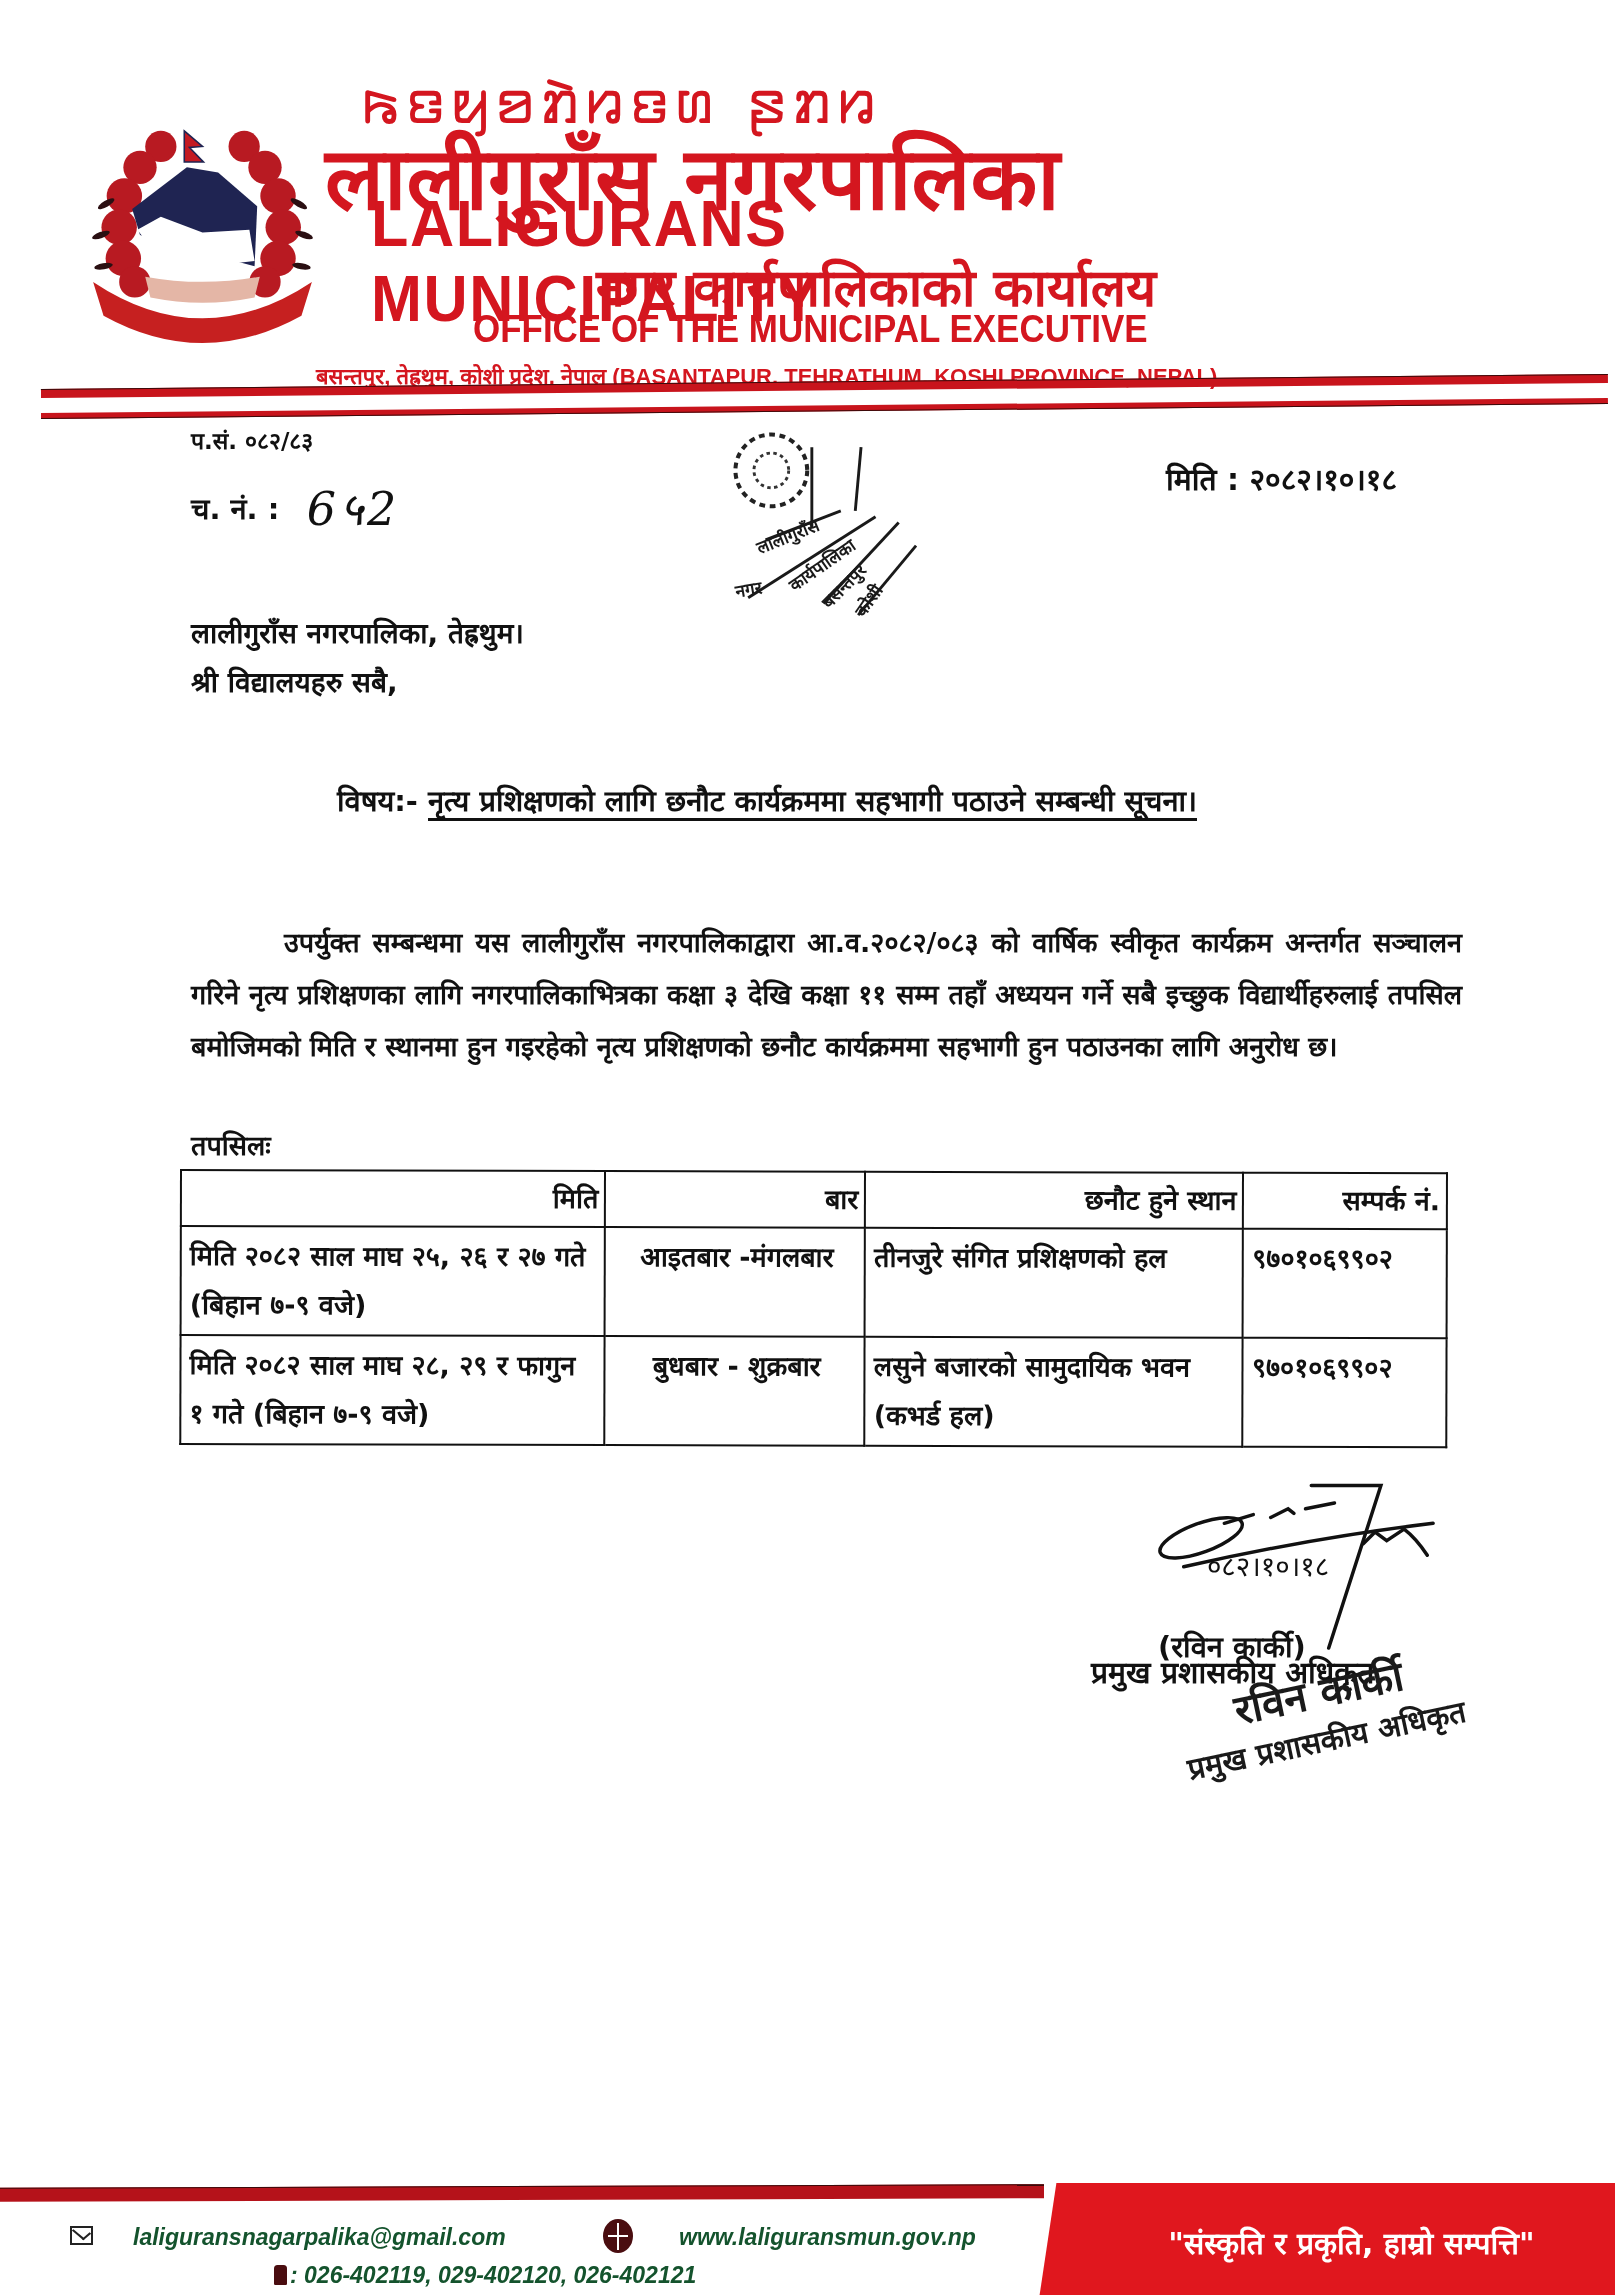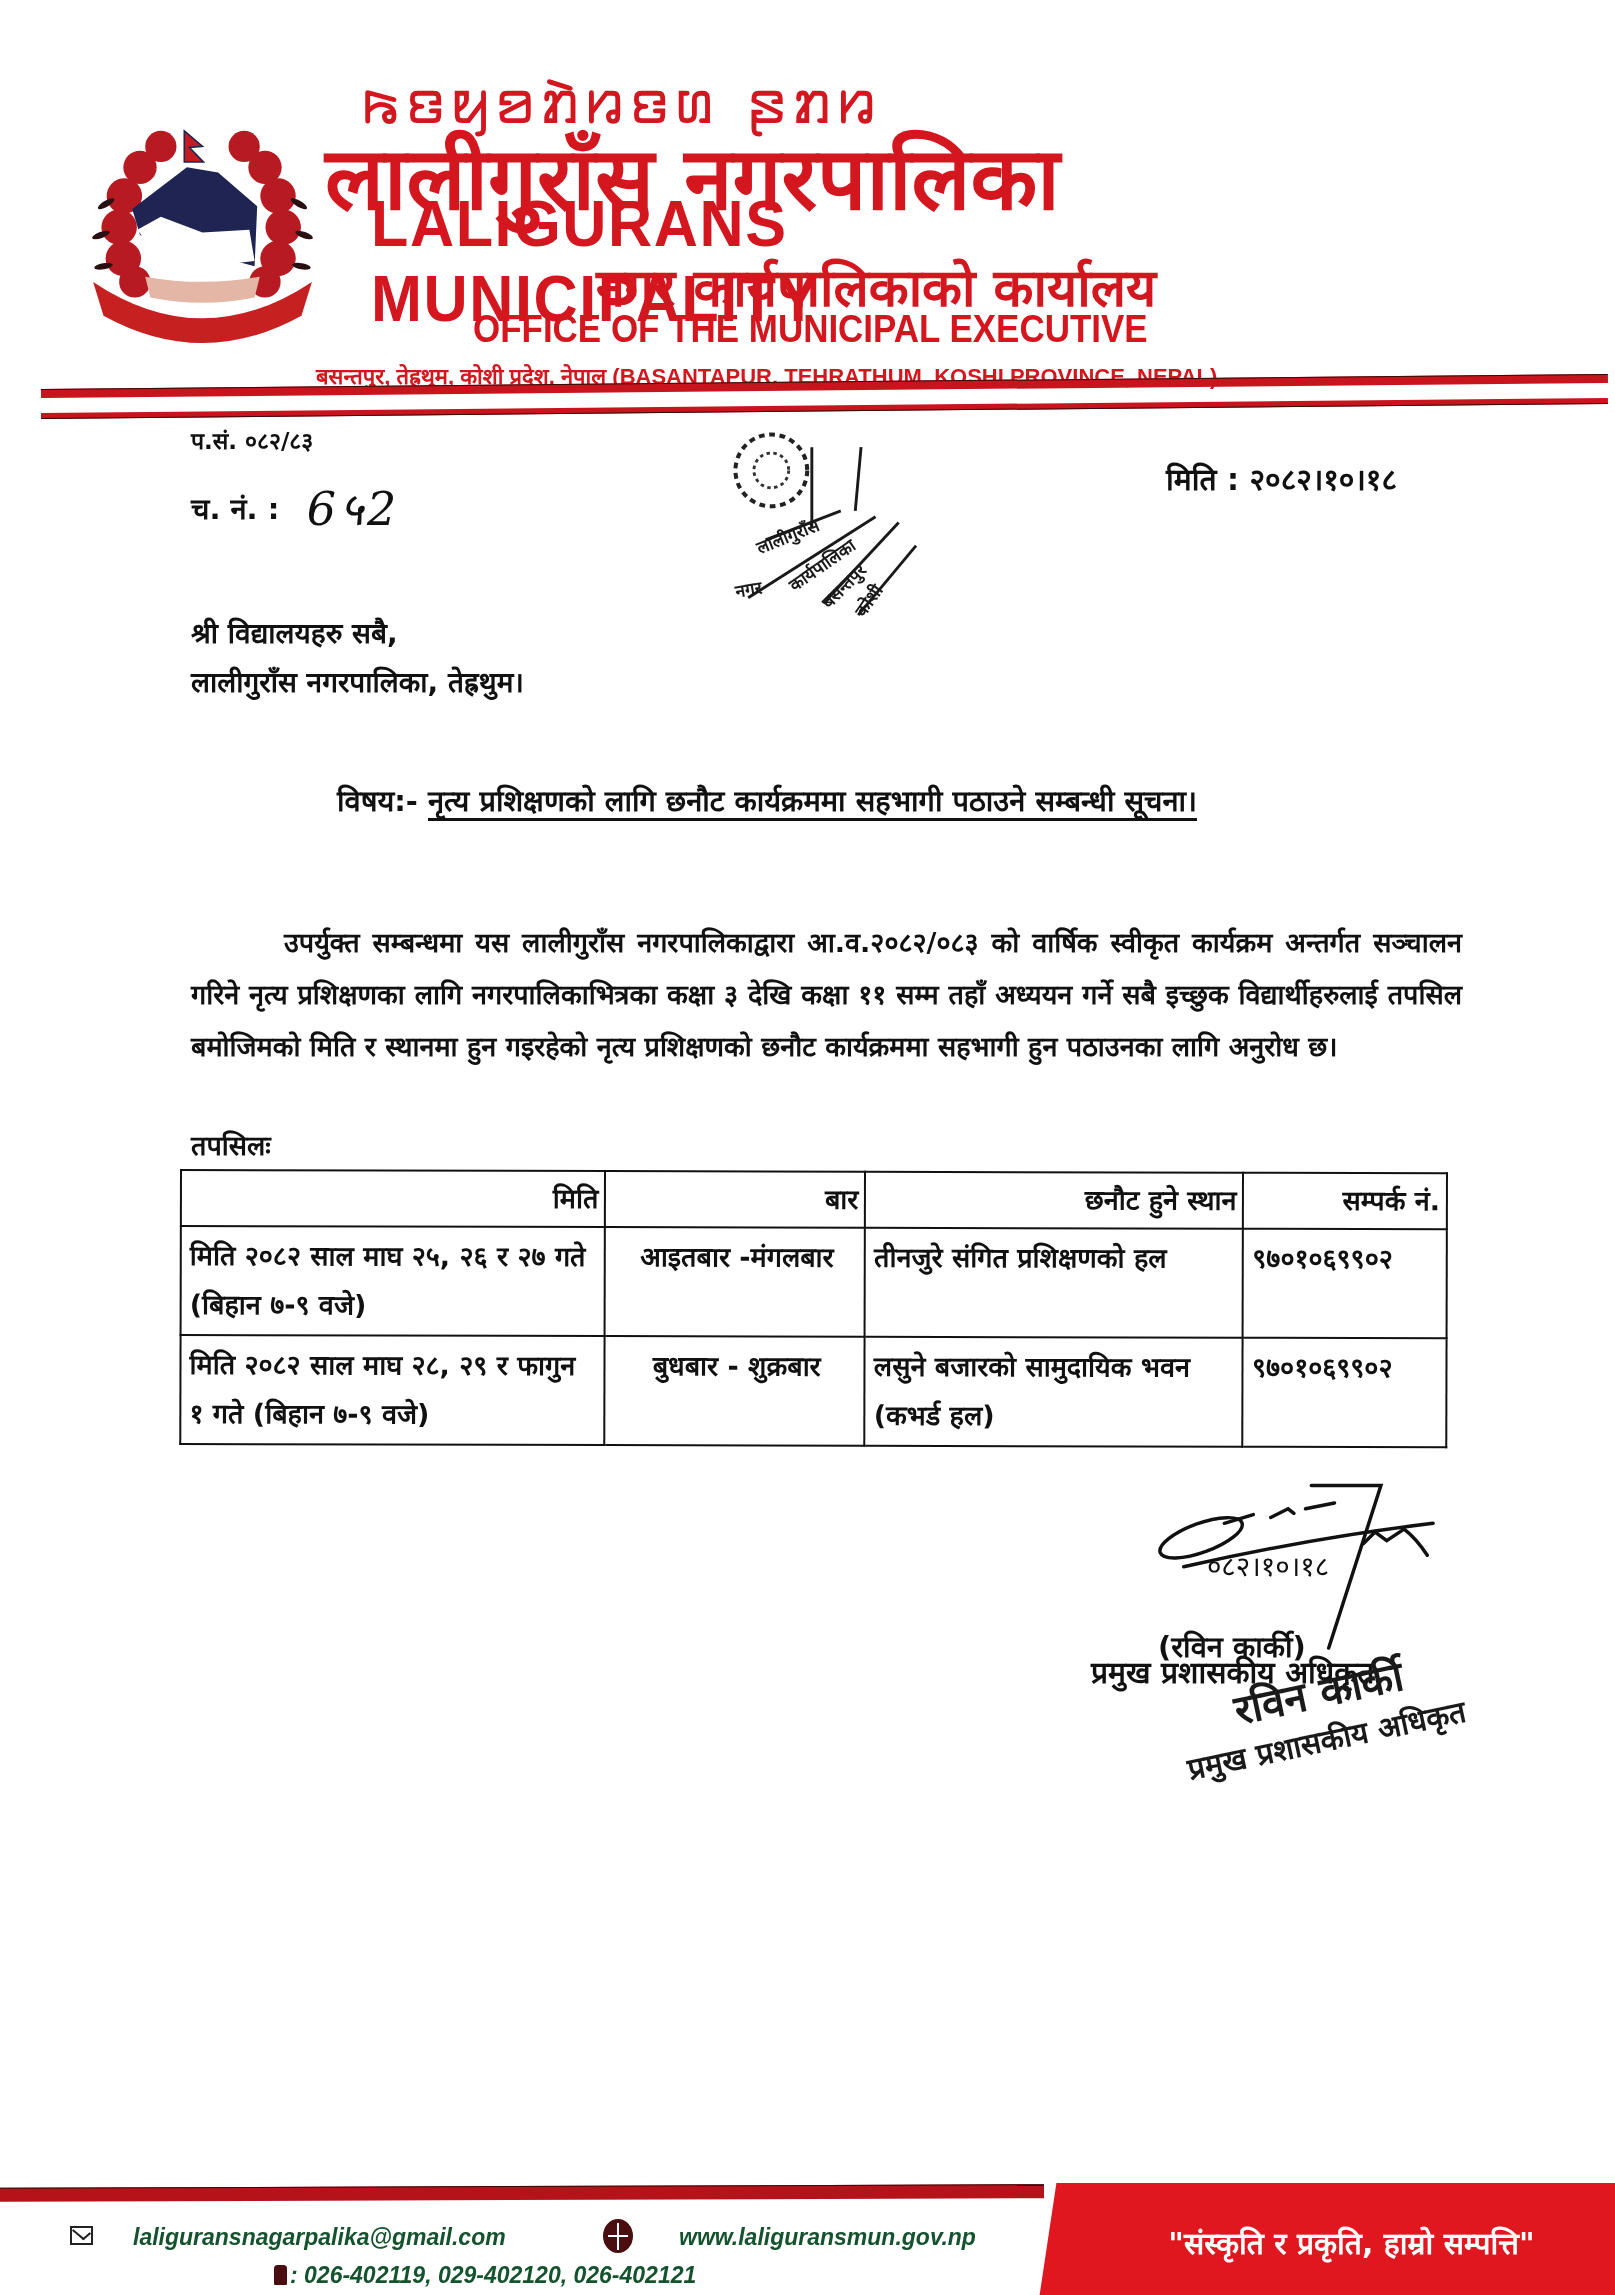--- a/index.html
+++ b/index.html
@@ -152,22 +152,22 @@
   <g fill="#1a1a1a" font-family="DejaVu Sans, sans-serif" font-weight="bold" font-size="30">
     <text x="20" y="300" transform="rotate(-10 20 300)">नगर</text>
     <text x="60" y="225" transform="rotate(-22 60 225)">लालीगुराँस</text>
     <text x="120" y="290" transform="rotate(-35 120 290)">कार्यपालिका</text>
     <text x="180" y="320" transform="rotate(-45 180 320)">बसन्तपुर</text>
     <text x="240" y="335" transform="rotate(-55 240 335)">कोशी</text>
   </g>
 </svg>
 
 <div class="recipient">
+  <div>लालीगुराँस नगरपालिका, तेह्रथुम।</div>
   <div>श्री विद्यालयहरु सबै,</div>
-  <div>लालीगुराँस नगरपालिका, तेह्रथुम।</div>
 </div>
 
 <div class="subject">
   <span>विषय:-</span>
   <span class="subject-text">नृत्य प्रशिक्षणको लागि छनौट कार्यक्रममा सहभागी पठाउने  सम्बन्धी सूचना।</span>
 </div>
 
 <div class="body-text">उपर्युक्त सम्बन्धमा यस लालीगुराँस नगरपालिकाद्वारा आ.व.२०८२/०८३ को वार्षिक स्वीकृत कार्यक्रम अन्तर्गत सञ्चालन गरिने नृत्य प्रशिक्षणका लागि  नगरपालिकाभित्रका कक्षा ३ देखि कक्षा ११ सम्म तहाँ अध्ययन गर्ने सबै इच्छुक विद्यार्थीहरुलाई तपसिल बमोजिमको मिति र स्थानमा हुन गइरहेको नृत्य प्रशिक्षणको  छनौट कार्यक्रममा सहभागी हुन पठाउनका लागि अनुरोध छ।</div>
 <div class="tapsil">तपसिलः</div>
 

